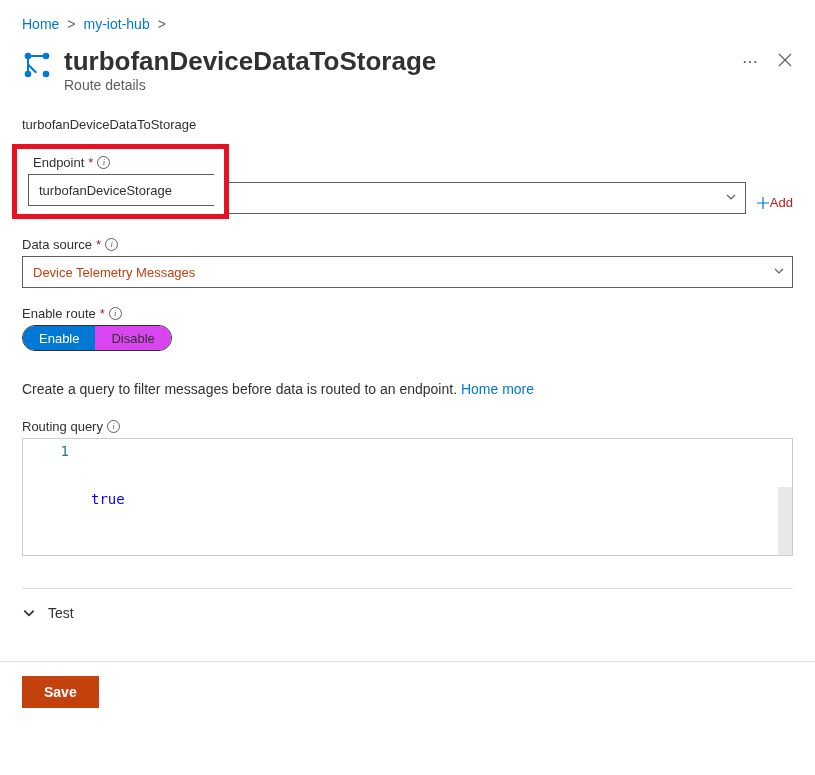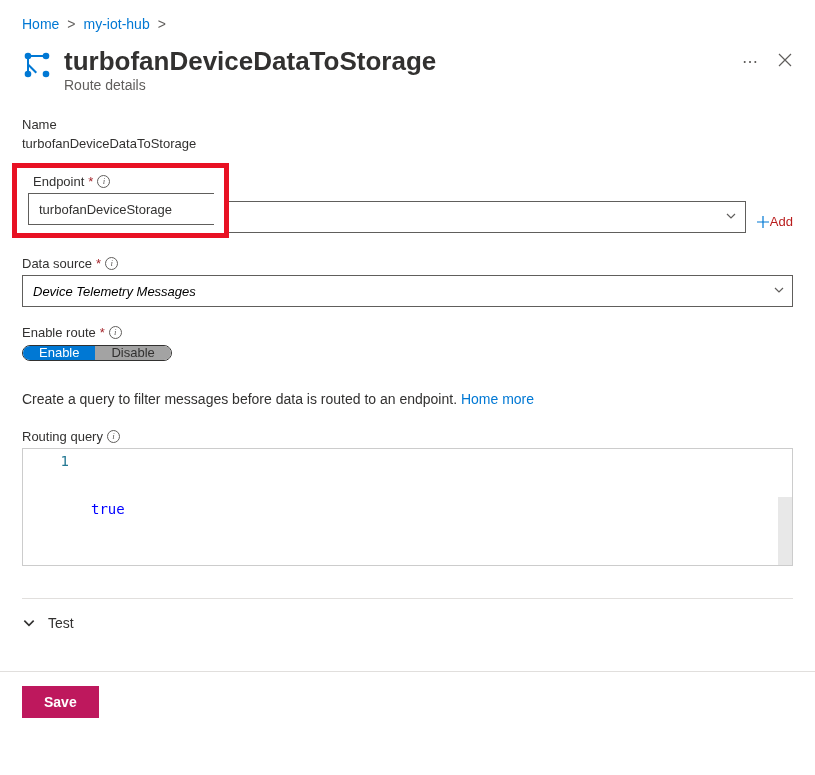--- a/index.html
+++ b/index.html
@@ -90,25 +90,24 @@
     .select-wrap {
       position: relative;
       flex: 1;
     }
     .select-input {
       width: 100%;
       height: 32px;
       border: 1px solid #605e5c;
       padding: 0 30px 0 10px;
       font-size: 13px;
-      color: #000000;
+      color: #c2410c;
       background: #fff;
       font-family: inherit;
       outline: none;
-      font-style: italic;
     }
     .select-caret {
       position: absolute;
       right: 8px;
       top: 50%;
       transform: translateY(-50%);
       pointer-events: none;
     }
     .add-btn {
       display: flex;
@@ -152,28 +151,28 @@
       border: 1px solid #605e5c;
       border-left: none;
       position: relative;
       background: #fff;
     }
     .toggle-pill {
       display: inline-flex;
       border: 1px solid #323130;
       border-radius: 16px;
       overflow: hidden;
-      height: 16px;
+      height: 26px;
     }
     .toggle-seg {
       padding: 0 16px;
       font-size: 13px;
       display: flex;
       align-items: center;
-      background: #a3a3a3;
+      background: #d946ef;
       color: #323130;
       cursor: pointer;
     }
     .toggle-seg.active {
       background: #0078d4;
       color: #fff;
     }
     .query-desc {
       font-size: 14px;
       color: #323130;
@@ -211,21 +210,21 @@
       align-items: center;
       gap: 12px;
       cursor: pointer;
     }
     .footer {
       border-top: 1px solid #e1dfdd;
       margin-top: 24px;
       padding: 14px 22px;
     }
     .save-btn {
-      background: #be185d;
+      background: #c2410c;
       color: #fff;
       border: none;
       height: 32px;
       padding: 0 22px;
       font-size: 14px;
       font-weight: 600;
       font-family: inherit;
       cursor: pointer;
     }
   </style>
@@ -263,21 +262,20 @@
       <svg viewBox="0 0 16 16">
           <path d="M2 2 L14 14 M14 2 L2 14" stroke="#605e5c" stroke-width="1.2" fill="none"></path>
         </svg>
     </span>
   </div>
 </div>
 
 <div class="form-area">
 
   <div class="field-block">
-    <div class="field-label">Name</div>
     <div class="field-value-static">turbofanDeviceDataToStorage</div>
   </div>
 
   <div class="endpoint-combined-row">
     <div class="endpoint-left">
       <div class="redbox-endpoint">
         <div class="field-label">
           <span>Endpoint</span>
           <span class="req">*</span>
           <span class="info-icon">i</span>

